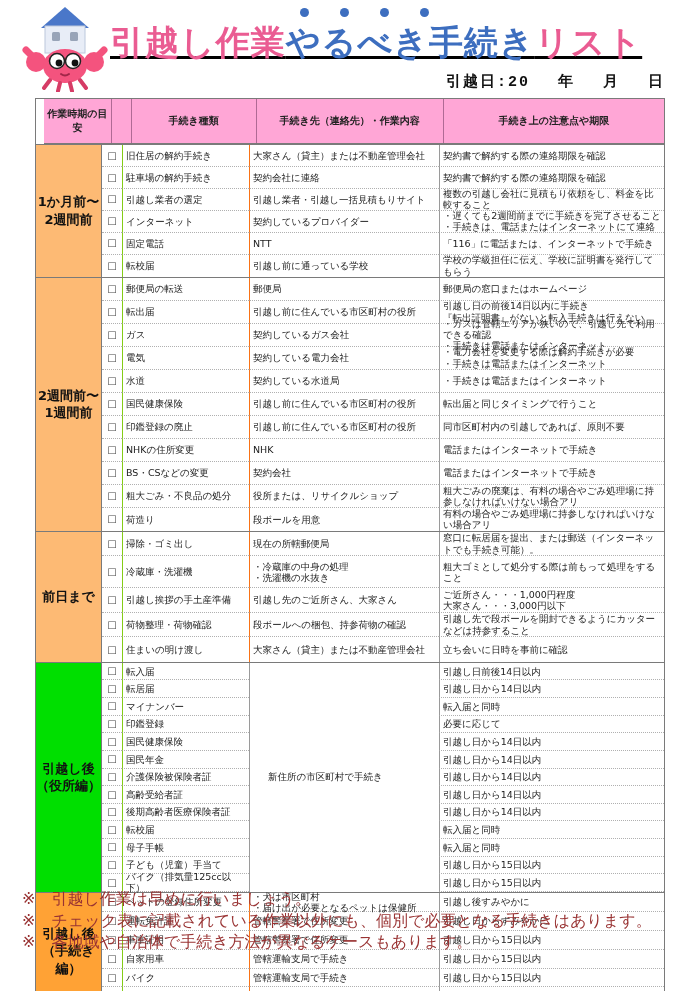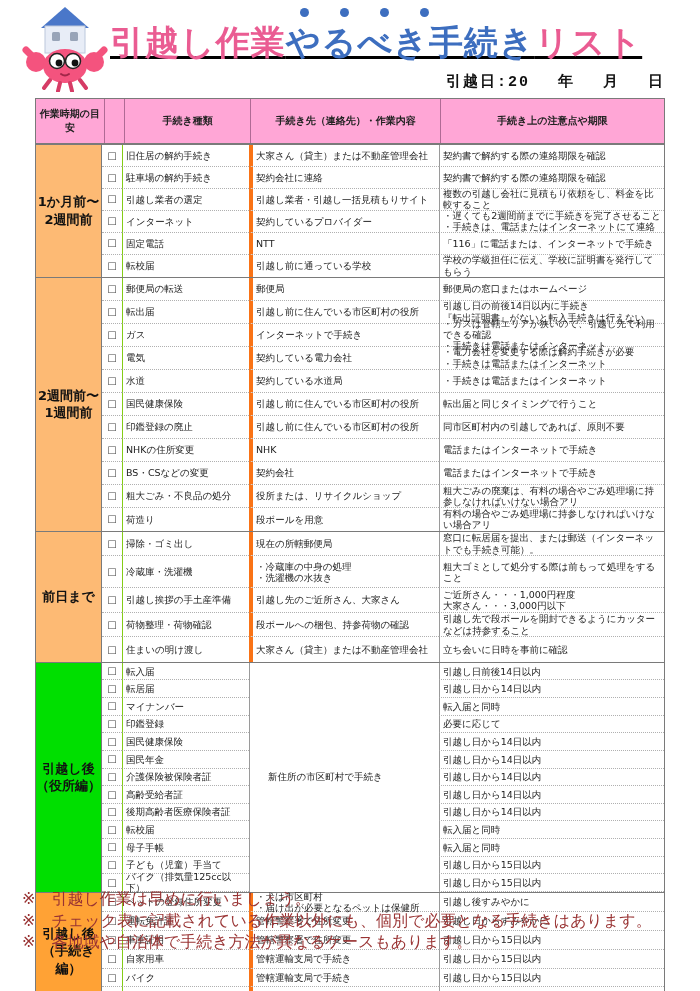--- a/index.html
+++ b/index.html
@@ -11,40 +11,40 @@
   .logo { position: absolute; left: 12px; top: 4px; width: 106px; height: 88px; }
   .title { position: absolute; left: 110px; top: 20px; width: 575px; font-size: 34px; font-weight: bold; letter-spacing: 1px; white-space: nowrap; text-decoration: underline; }
   .t-pink { color: #EA5C92; }
   .t-blue { color: #3D6EBF; }
   .title-dots { position: absolute; left: 300px; top: 8px; display: flex; gap: 31px; }
   .title-dots span { width: 9px; height: 9px; border-radius: 50%; background: #3D6EBF; }
   .movedate { position: absolute; right: 35px; top: 72px; font-size: 15px; font-weight: bold; color: #111; letter-spacing: 2px; font-family: Liberation Mono, monospace; }
 
   
   .tbl { position: absolute; left: 35px; top: 98px; width: 630px; border: 1.5px solid #7a7a7a; font-size: 9.5px; color: #222; }
-  .thead { display: flex; background: #FFA6D6; border-bottom: 1.5px solid #7a7a7a; }
+  .thead { display: flex; background: #FFA6D6; border-bottom: 1.5px solid #7a7a7a; margin-left: 8px; }
   .th { display: flex; align-items: center; justify-content: center; text-align: center;
         font-weight: bold; font-size: 10px; padding: 8px 2px; border-left: 1px solid #a87; border-left-color:#b06a95; }
   .th:first-child { border-left: none; }
   .col1 { width: 68px; } .col2 { width: 20px; } .col3 { width: 127px; } .col4 { width: 190px; } .col5 { width: 225px; }
 
   .section { display: flex; border-top: 1.5px solid #7a7a7a; }
   .section:first-of-type { border-top: none; }
   .label { width: 68px; display: flex; align-items: center; justify-content: center; text-align: center;
            font-size: 13px; font-weight: bold; color: #111; border-right: 1px solid #7a7a7a;
            white-space: pre-line; line-height: 1.35; }
   .rows { width: 562px; display: flex; flex-direction: column; position: relative; }
   .r { display: flex; flex: 1; }
   .c, .t, .k, .n, .sp { padding: 2px 3px; display: flex; align-items: center; border-bottom: 1px dotted #b0b0b0; line-height: 1.18; }
   .r { min-height: 15px; }
   .r.tall { min-height: 32px; }
   .r.tall2 { min-height: 22px; }
   .c { width: 20px; justify-content: center; padding: 2px 0; font-size: 10px; color: #444; cursor: pointer; }
   .t { width: 127px; border-left: 1px solid #84cc16; }
-  .k { width: 190px; border-left: 4px solid #f97316; white-space: pre-line; }
+  .k { width: 190px; border-left: 1px solid #f97316; white-space: pre-line; }
   .n { width: 225px; border-left: 1px solid #9a9a9a; white-space: pre-line; }
   .sp { width: 190px; border-left: 1px solid #9a9a9a; border-bottom: none; }
   .r:last-child .c, .r:last-child .t, .r:last-child .k, .r:last-child .n { border-bottom: none; }
   .merged { position: absolute; left: 147px; top: 0; width: 190px; height: 100%;
             display: flex; align-items: center; padding: 2px 19px; pointer-events: none; }
 
   .bg-blue   { background: #fdba74; }
   .bg-green  { background: #00DF00; }
   .bg-orange { background: #FFA235; }
 
@@ -151,21 +151,21 @@
         <div class="r">
             <div class="c">□</div>
             <div class="t">転出届</div>
             <div class="k">引越し前に住んでいる市区町村の役所</div>
             <div class="n">引越し日の前後14日以内に手続き
 『転出証明書』がないと転入手続きは行えない</div>
           </div>
         <div class="r">
             <div class="c">□</div>
             <div class="t">ガス</div>
-            <div class="k">インターネットで手続き</div>
+            <div class="k">契約しているガス会社</div>
             <div class="n">・ガスは管轄エリアが狭いので、引越し先で利用できる確認
 ・手続きは電話またはインターネット</div>
           </div>
         <div class="r">
             <div class="c">□</div>
             <div class="t">電気</div>
             <div class="k">契約している電力会社</div>
             <div class="n">・電力会社を変更する際は解約手続きが必要
 ・手続きは電話またはインターネット</div>
           </div>

